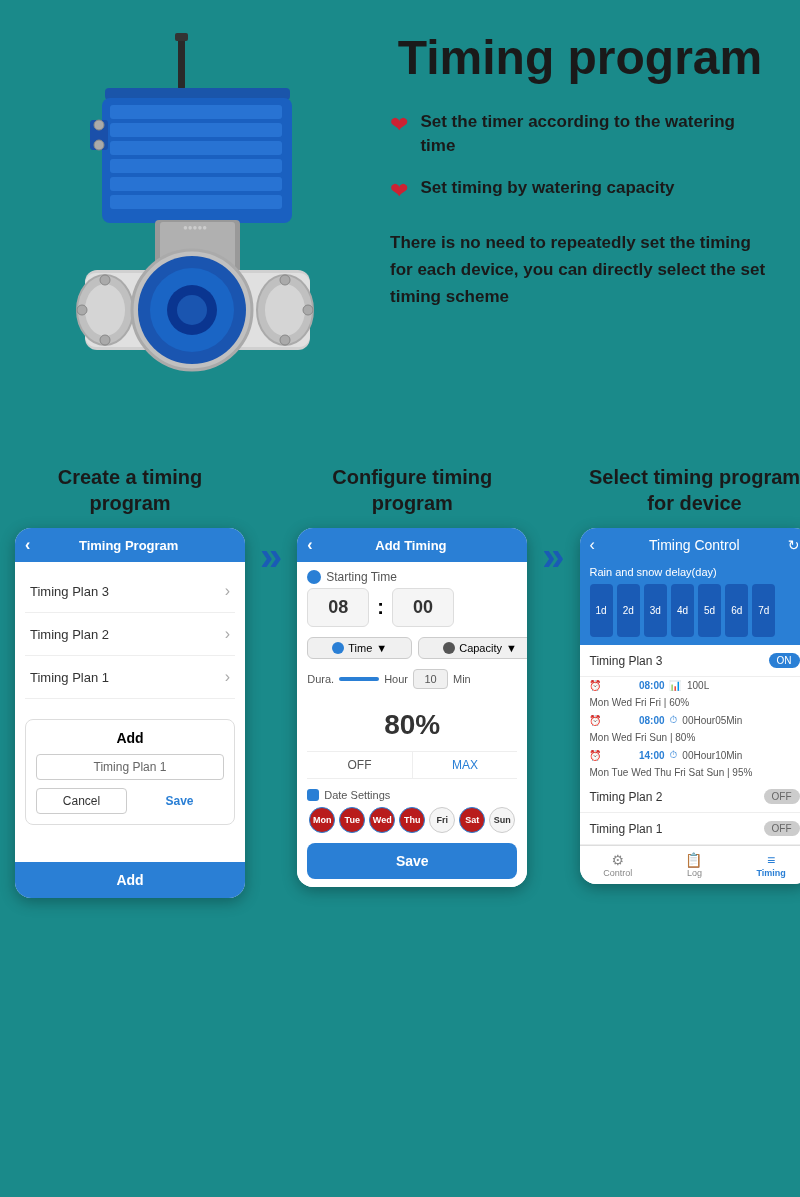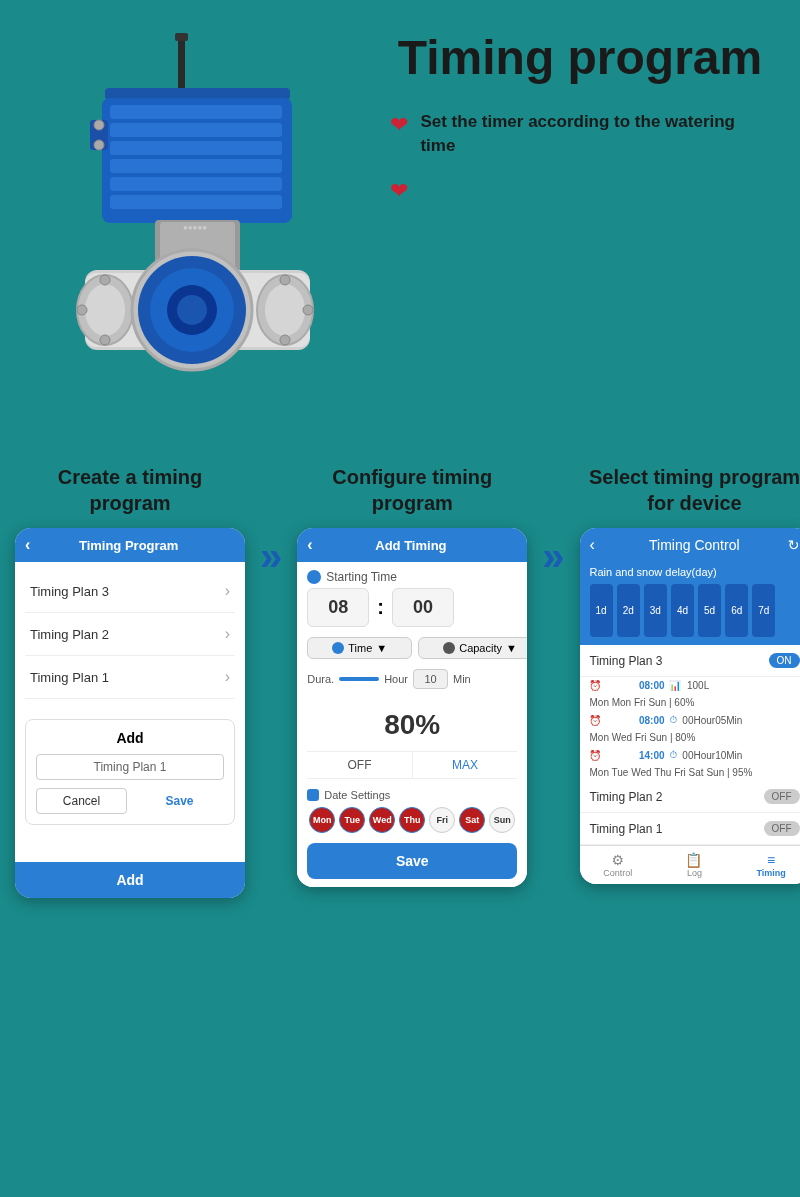--- a/index.html
+++ b/index.html
@@ -472,22 +472,24 @@
   <div class="right-info">
     <h1 class="page-title">Timing program</h1>
 
     <div class="feature-item">
       <span class="heart-icon">❤</span>
       <span class="feature-text">Set the timer according to the watering time</span>
     </div>
 
     <div class="feature-item">
       <span class="heart-icon">❤</span>
+      <span class="feature-text">Set timing by watering capacity</span>
     </div>
 
+    <p class="description-text">There is no need to repeatedly set the timing for each device, you can directly select the set timing scheme</p>
   </div>
 </div>
 
 <div class="bottom-section">
   <div class="bottom-columns">
 
     <div class="column">
       <div class="column-title">Create a timing program</div>
 
       <div class="phone-mockup">
@@ -639,21 +641,21 @@
             <span class="toggle-on">ON</span>
           </div>
 
           <div class="sub-item">
             <span style="color:#2a7fd5;font-size:10px;">⏰</span>
             <span class="sub-item-time">08:00</span>
             <span style="color:#2a7fd5;font-size:10px;">📊</span>
             <span>100L</span>
           </div>
           <div class="sub-item">
-            <span>Mon Mon Fri Sun | 60%</span>
+            <span>Mon Wed Fri Fri | 60%</span>
           </div>
           <div class="sub-item">
             <span style="color:#2a7fd5;font-size:10px;">⏰</span>
             <span class="sub-item-time">08:00</span>
             <span style="color:#2a7fd5;font-size:10px;">⏱</span>
             <span>00Hour05Min</span>
           </div>
           <div class="sub-item">
             <span>Mon Wed Fri Sun | 80%</span>
           </div>

